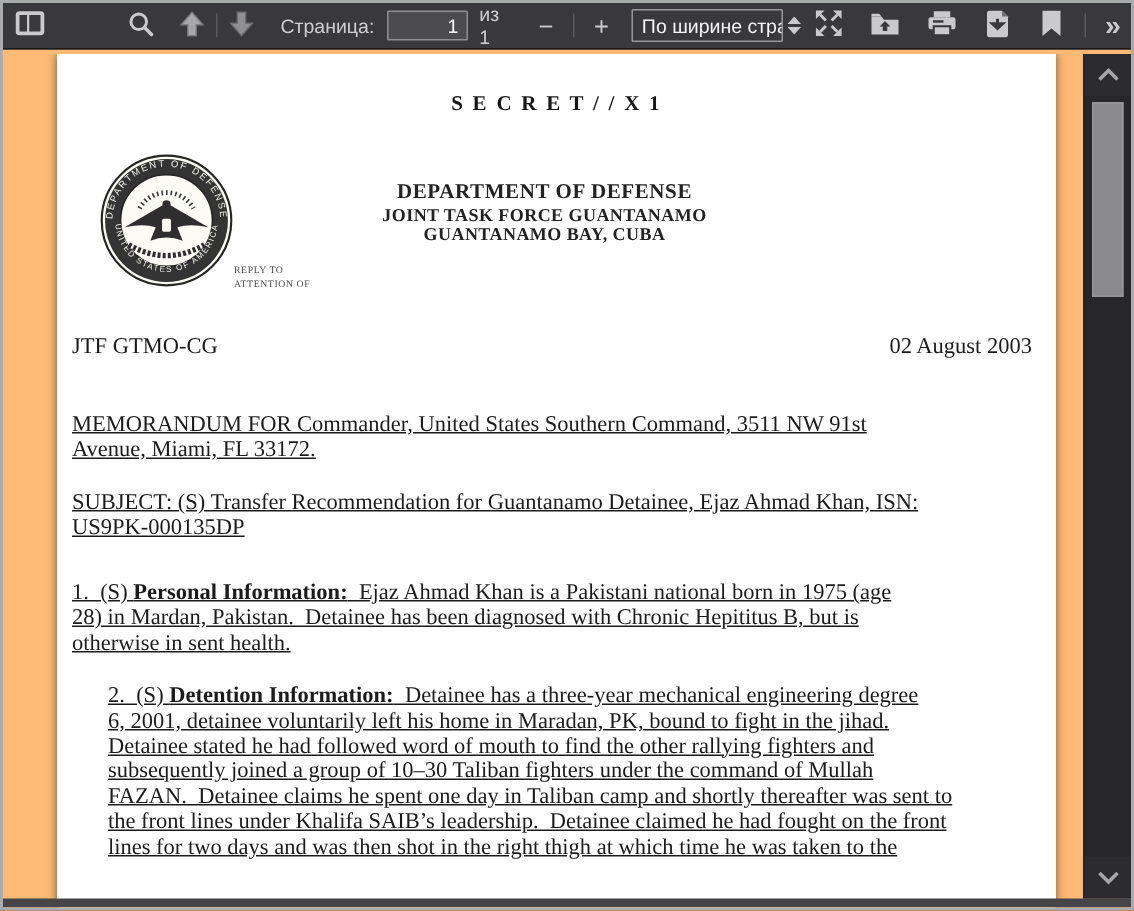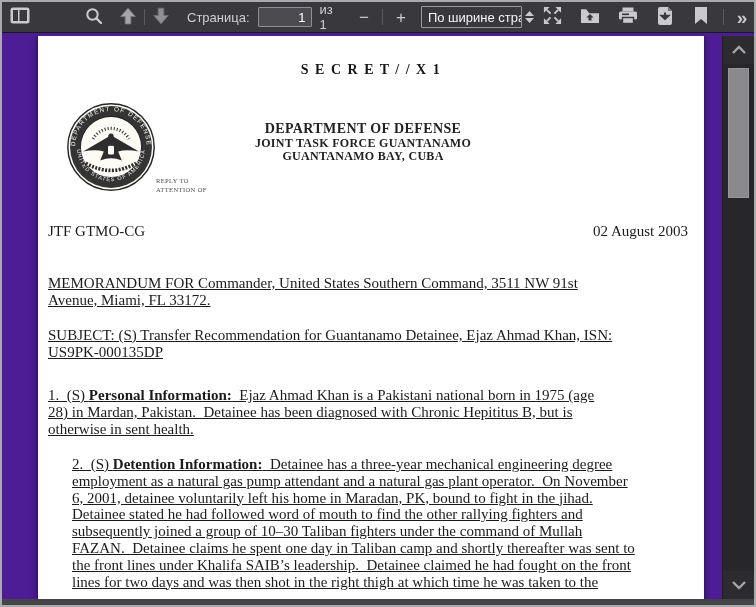--- a/index.html
+++ b/index.html
@@ -1,21 +1,21 @@
 <!DOCTYPE html>
 <html><head>
 <meta charset="utf-8">
 <style>
   * { box-sizing: border-box; margin: 0; padding: 0; }
   html,body { background:#555; }
   body { font-family:"Liberation Sans", sans-serif; }
 
   .window {
     position:relative; width:756px; height:607px;
-    border:2px solid #a9abad; background:#4c1d95; overflow:hidden;
+    border:2px solid #a9abad; background:#fdba74; overflow:hidden;
   }
 
   
   .toolbar {
     position:relative; height:31px; background:#38383d;
     border-bottom:1px solid #19191c;
     display:flex; align-items:center;
     color:#d0d0d3; font-size:13px;
   }
   .tb-btn { display:flex; align-items:center; justify-content:center;
@@ -275,21 +275,20 @@
       </div>
 
       <div class="block b-p1">
         <div class="ln"><span>1.  (S) </span><span class="bold">Personal Information:</span><span>  Ejaz Ahmad Khan is a Pakistani national born in 1975 (age</span></div>
         <div class="ln">28) in Mardan, Pakistan.  Detainee has been diagnosed with Chronic Hepititus B, but is</div>
         <div class="ln">otherwise in sent health.</div>
       </div>
 
       <div class="block b-p2">
         <div class="ln"><span>2.  (S) </span><span class="bold">Detention Information:</span><span>  Detainee has a three-year mechanical engineering degree</span></div>
-        <div class="ln">employment as a natural gas pump attendant and a natural gas plant operator.  On November</div>
         <div class="ln">6, 2001, detainee voluntarily left his home in Maradan, PK, bound to fight in the jihad.</div>
         <div class="ln">Detainee stated he had followed word of mouth to find the other rallying fighters and</div>
         <div class="ln">subsequently joined a group of 10–30 Taliban fighters under the command of Mullah</div>
         <div class="ln">FAZAN.  Detainee claims he spent one day in Taliban camp and shortly thereafter was sent to</div>
         <div class="ln">the front lines under Khalifa SAIB’s leadership.  Detainee claimed he had fought on the front</div>
         <div class="ln">lines for two days and was then shot in the right thigh at which time he was taken to the</div>
       </div>
     </div>
 
     <div class="scrollbar">

